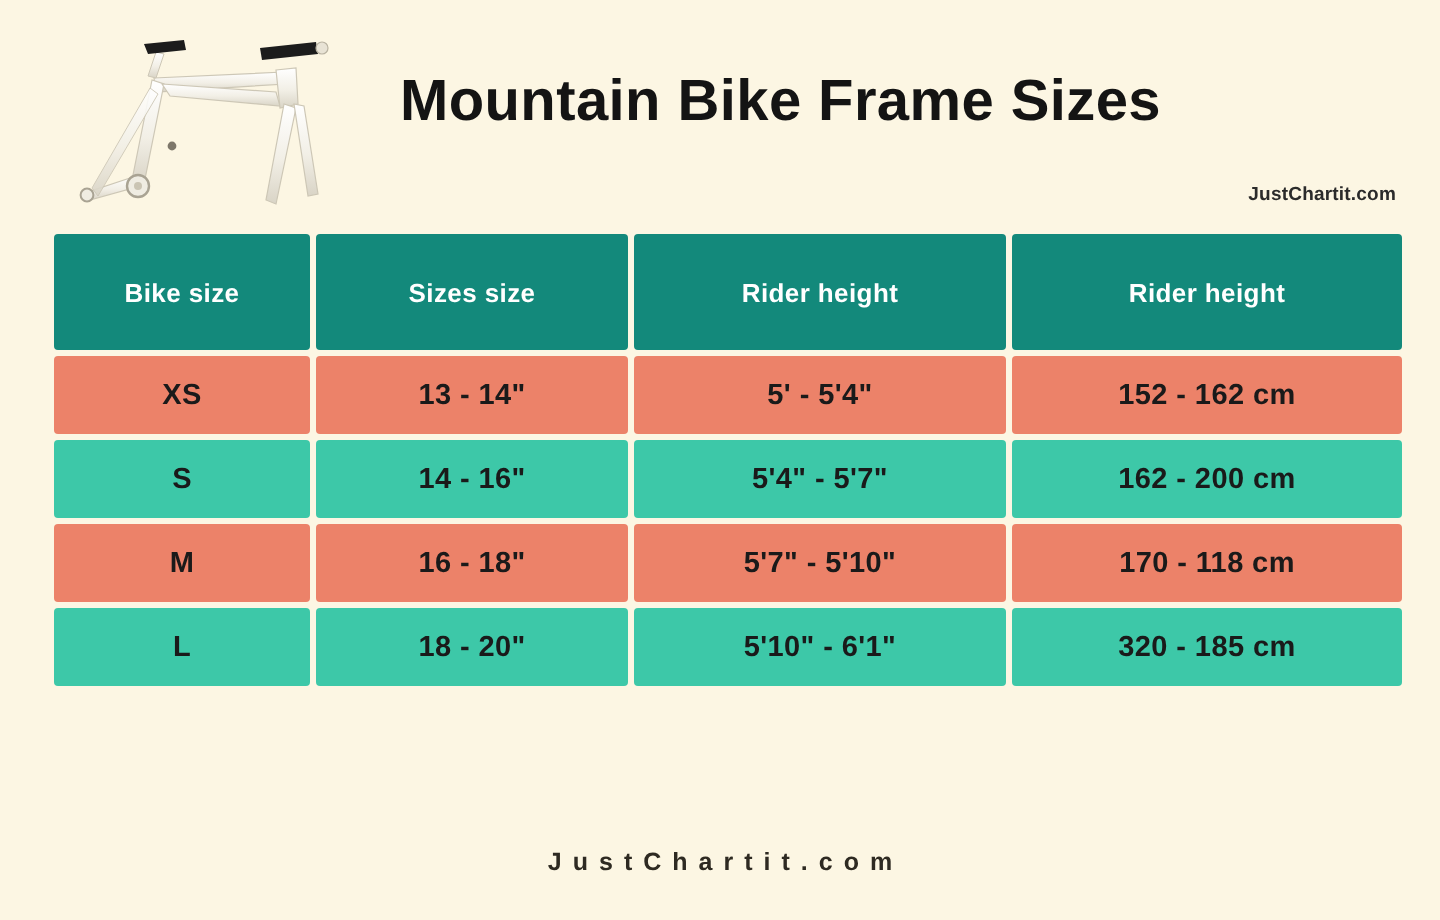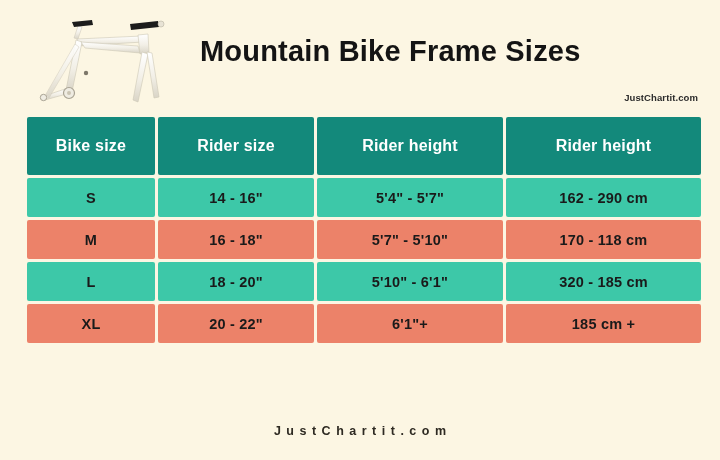--- a/index.html
+++ b/index.html
@@ -81,21 +81,21 @@
     margin: 0;
     text-align: center;
     vertical-align: middle;
     font-weight: bold;
     border-radius: 2px;
   }
   .size-table th {
     height: 58px;
     background: #13897b;
     color: #ffffff;
-    font-size: 16px;
+    font-size: 13px;
     letter-spacing: 0.2px;
   }
   .size-table td {
     height: 39px;
     font-size: 14.5px;
     color: #1a1a1a;
     letter-spacing: 0.2px;
   }
   tr.row-coral td { background: #ec8269; }
   tr.row-teal  td { background: #3dc8a8; }
@@ -174,48 +174,48 @@
   <table class="size-table">
     <colgroup>
       <col class="col-1">
         <col class="col-2">
         <col class="col-3">
         <col class="col-4">
     </colgroup>
     <thead>
       <tr>
         <th>Bike size</th>
-        <th>Rider size</th>
+        <th>Sizes size</th>
         <th>Rider height</th>
         <th>Rider height</th>
       </tr>
     </thead>
     <tbody>
+      <tr class="row-coral">
+        <td>XS</td>
+        <td>13 - 14"</td>
+        <td>5' - 5'4"</td>
+        <td>152 - 162 cm</td>
+      </tr>
       <tr class="row-teal">
         <td>S</td>
         <td>14 - 16"</td>
         <td>5'4" - 5'7"</td>
-        <td>162 - 290 cm</td>
+        <td>162 - 200 cm</td>
       </tr>
       <tr class="row-coral">
         <td>M</td>
         <td>16 - 18"</td>
         <td>5'7" - 5'10"</td>
         <td>170 - 118 cm</td>
       </tr>
       <tr class="row-teal">
         <td>L</td>
         <td>18 - 20"</td>
         <td>5'10" - 6'1"</td>
         <td>320 - 185 cm</td>
       </tr>
-      <tr class="row-coral">
-        <td>XL</td>
-        <td>20 - 22"</td>
-        <td>6'1"+</td>
-        <td>185 cm +</td>
-      </tr>
     </tbody>
   </table>
 
   <div class="footer-brand">JustChartit.com</div>
 
 </div>
 
 </body></html>

